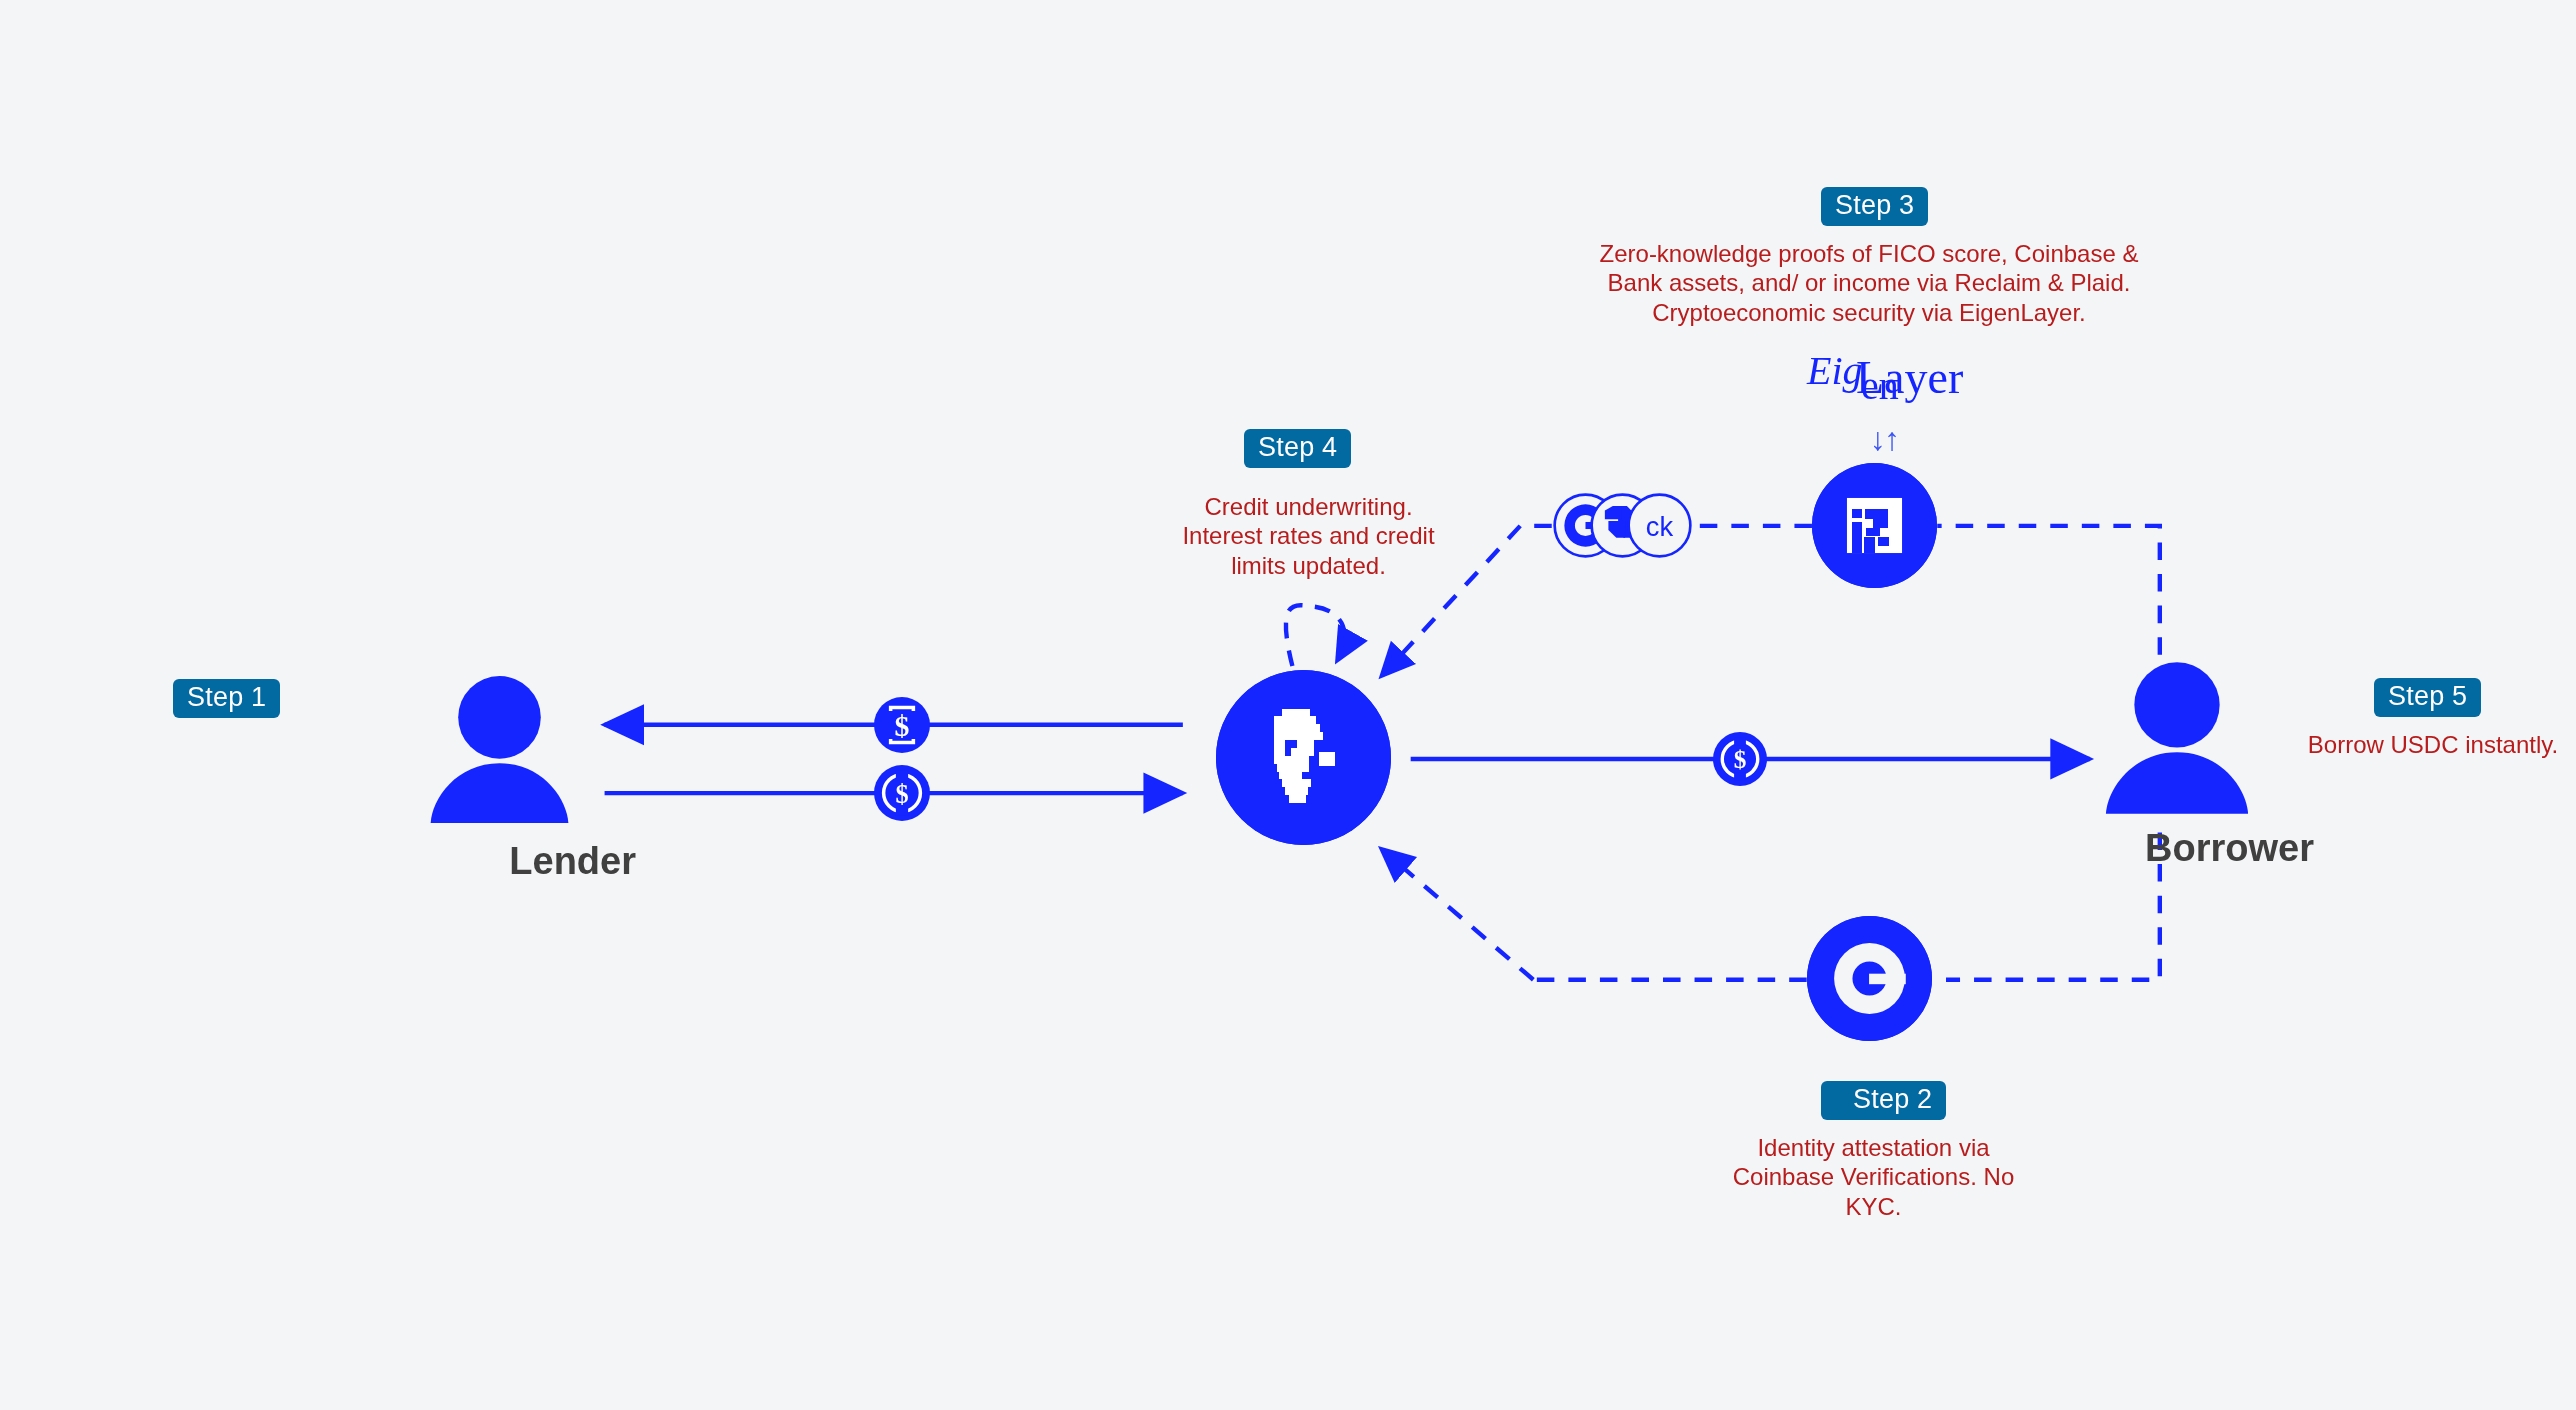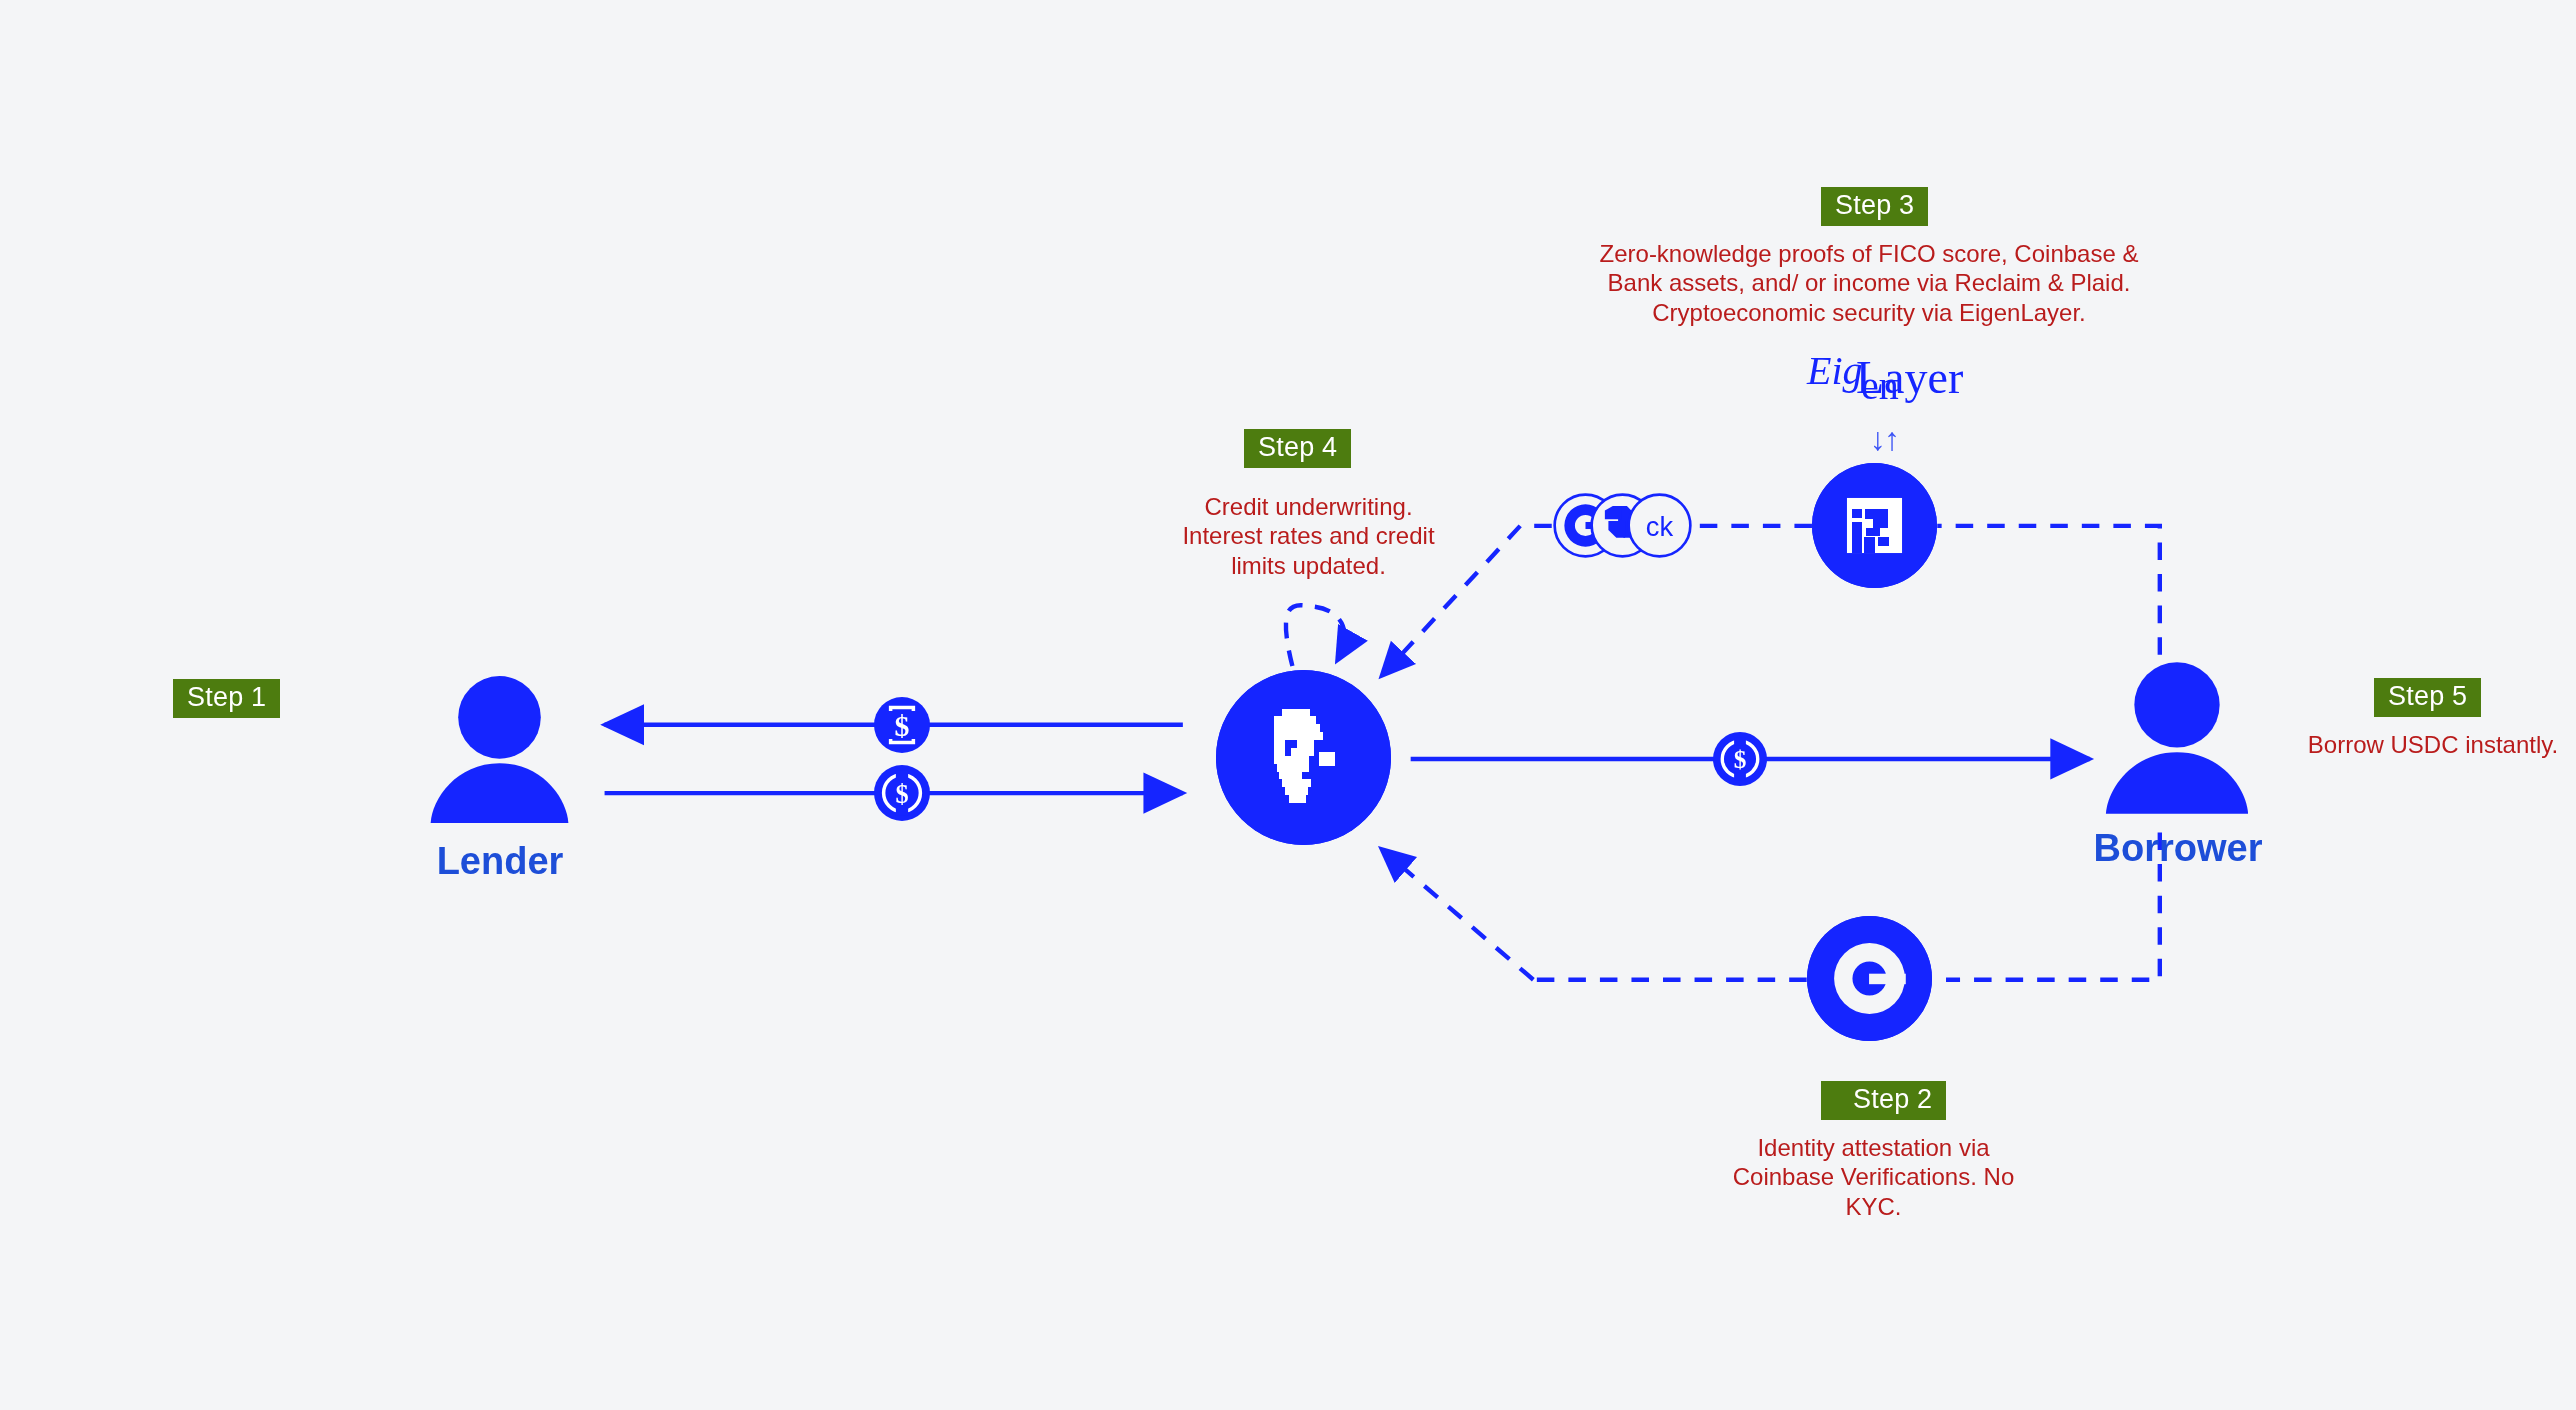--- a/index.html
+++ b/index.html
@@ -21,46 +21,47 @@
     left: 0; top: 0;
     width: 2576px;
     height: 1411px;
     background: #f4f5f7;
   }
   .abs { position: absolute; }
 
   
   .step-badge {
     position: absolute;
-    background: #4d7c0f;
+    background: #0369a1;
     color: #ffffff;
     font-size: 27px;
     font-weight: 400;
     letter-spacing: 0.2px;
     padding: 5.3px 14px 7px 14px;
     line-height: 1;
     white-space: nowrap;
+    border-radius: 6px;
   }
   
   .step-copy {
     position: absolute;
     color: #b91c1c;
     font-size: 24px;
     line-height: 1.22;
     text-align: center;
     font-weight: 400;
   }
 
   
   .node-label {
     position: absolute;
-    color: #1d4ed8;
+    color: #404040;
     font-size: 38px;
     font-weight: bold;
-    text-align: center;
+    text-align: right;
     line-height: 1.28;
     white-space: pre-line;
   }
 
   
   .person {
     position: absolute;
   }
 
   

